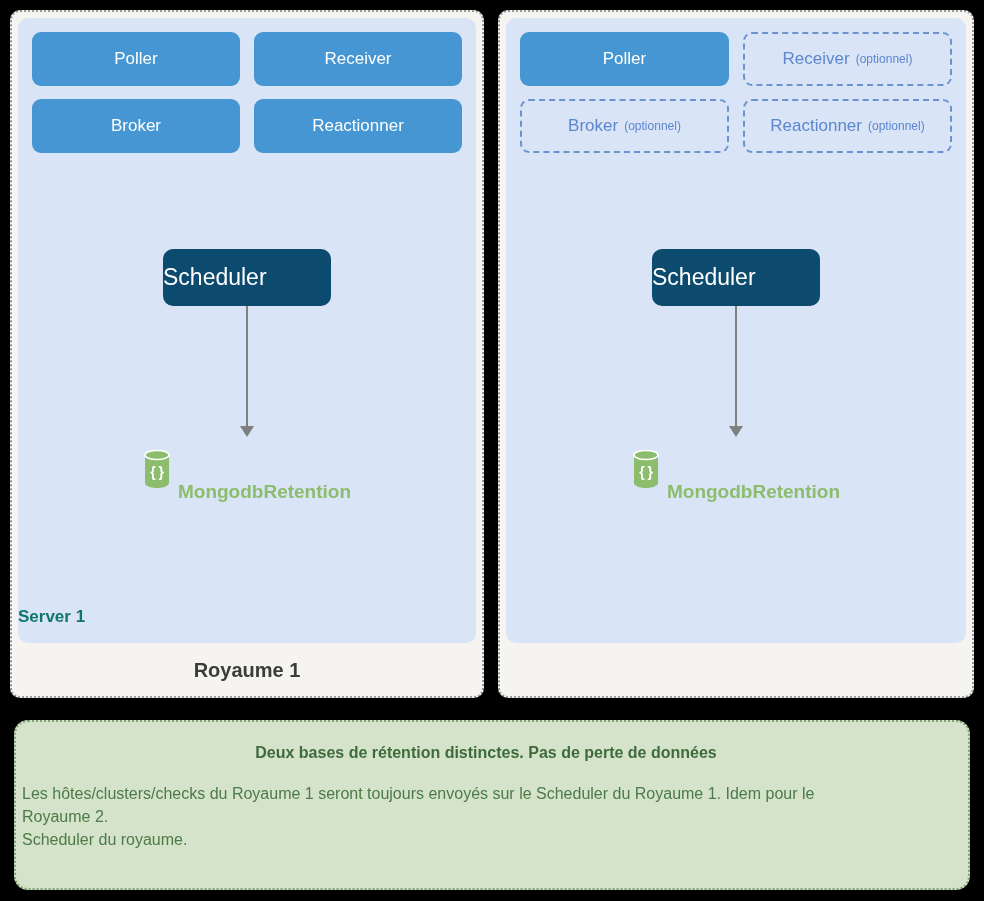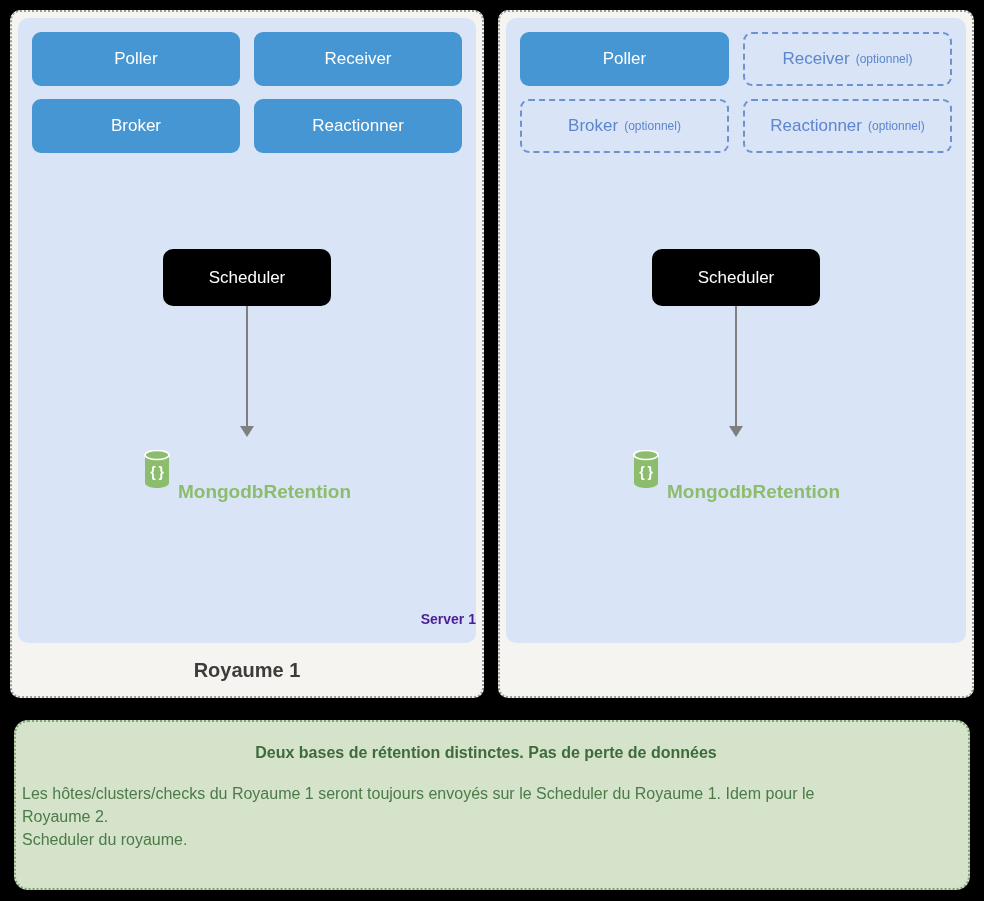--- a/index.html
+++ b/index.html
@@ -22,21 +22,21 @@
     position:absolute; left:6px; right:6px; top:6px; height:625px;
     background:#d9e4f7;
     border-radius:10px;
   }
   .realm-label {
     position:absolute; bottom:14px; left:0; width:100%;
     text-align:center; font-size:20px; font-weight:bold; color:#3c3c3c;
   }
   .server-label {
     position:absolute; bottom:16px; left:0; width:100%;
-    text-align:right; font-size:14px; font-weight:bold; color:#4c1d95;
+    text-align:left; font-size:17px; font-weight:bold; color:#0f766e;
   }
   .daemon-grid {
     display:grid; grid-template-columns:1fr 1fr;
     column-gap:14px; row-gap:13px;
     padding:14px;
   }
   .daemon {
     height:54px; border-radius:9px;
     background:#4596d2; color:#fff;
     display:flex; align-items:center; justify-content:center;
@@ -44,23 +44,23 @@
   }
   .daemon .suffix { font-size:12px; margin-left:6px; }
   .daemon.optional {
     background:transparent;
     border:2px dashed #6d93cf;
     color:#5c86cd;
   }
   .scheduler {
     position:absolute; left:50%; top:231px; transform:translateX(-50%);
     width:168px; height:57px; border-radius:10px;
-    background:#000000; color:#fff;
-    display:flex; align-items:center; justify-content:center;
-    font-size:17px;
+    background:#0c4a6e; color:#fff;
+    display:flex; align-items:center; 
+    font-size:23px;
   }
   .arrow-line {
     position:absolute; left:calc(50% - 1px); top:288px;
     width:2px; height:120px; background:#7f7f7f;
   }
   .arrow-head {
     position:absolute; left:calc(50% - 7px); top:408px;
     width:0; height:0;
     border-left:7px solid transparent;
     border-right:7px solid transparent;

